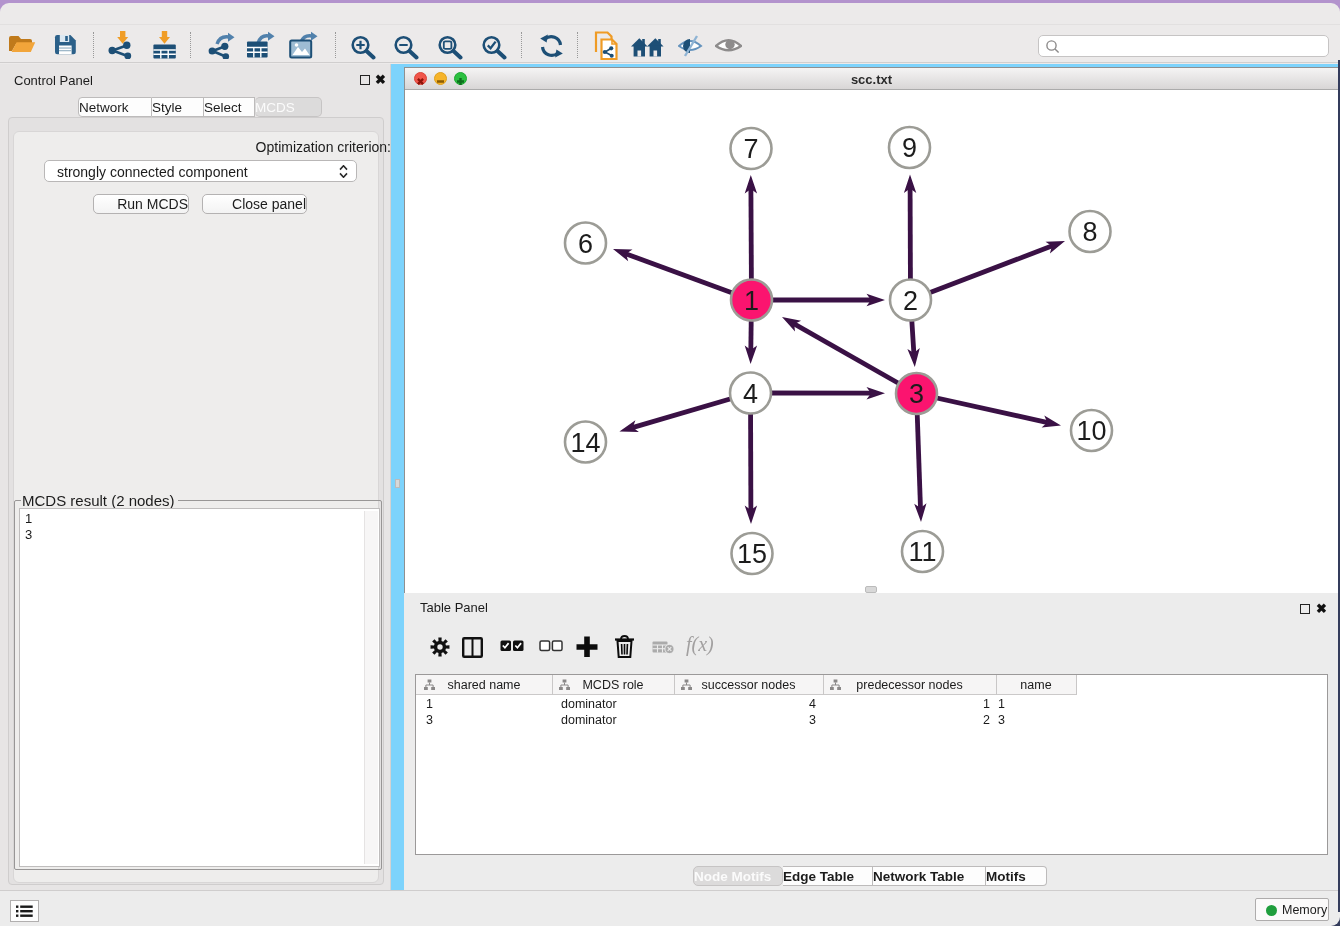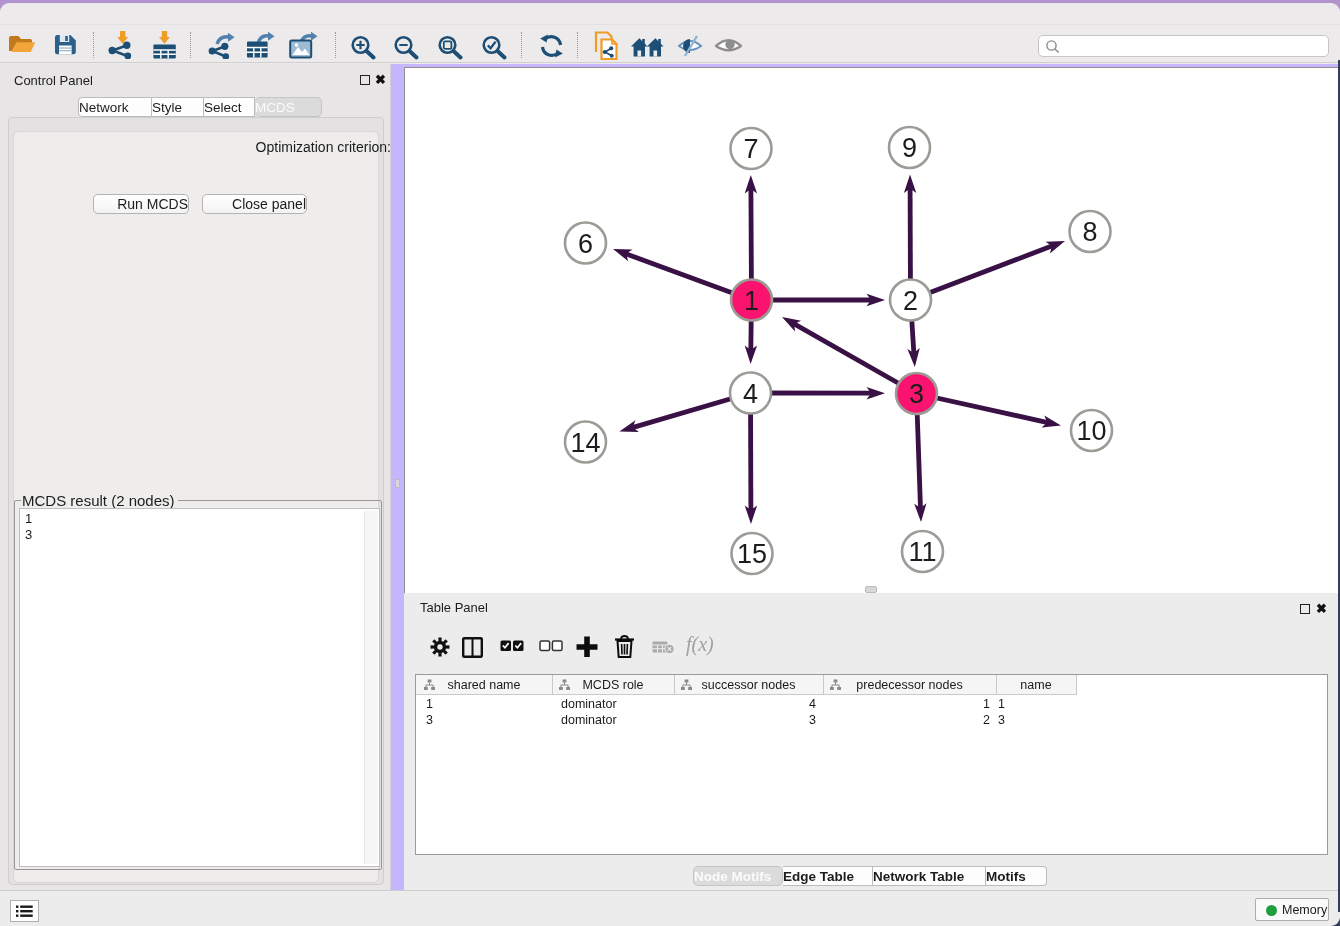--- a/index.html
+++ b/index.html
@@ -7,21 +7,21 @@
   body { background:#b393cd; font-family:"Liberation Sans", sans-serif; position:relative; }
   #win { position:absolute; left:0; top:3px; width:1340px; height:923px; background:#eceaea; border-radius:9px 9px 0 0; overflow:hidden; }
   #titlebar { position:absolute; left:0; top:0; width:1340px; height:21px; background:#f6f4f4; }
   .tl { position:absolute; top:8px; width:12px; height:12px; border-radius:50%; background:#dbd7d7; border:1px solid #c8c3c3; }
   #title-text { position:absolute; top:3px; left:0; width:1340px; text-align:center; font-size:14px; color:#b7b2b2; }
   #toolbar { position:absolute; left:0; top:21px; width:1340px; height:39px; background:#eceaea; border-top:1px solid #e2e0e0; border-bottom:1px solid #d0cece; }
   .sep { position:absolute; top:7px; height:26px; width:0; border-left:1px dotted #999; }
   .ticon { position:absolute; top:5px; }
   #searchbox { position:absolute; left:1038px; top:10px; width:291px; height:22px; background:#fff; border:1px solid #c6c4c4; border-radius:5px; }
   
-  #mainarea { position:absolute; left:0; top:61px; width:1340px; height:827px; background:#c4b5fd; }
+  #mainarea { position:absolute; left:0; top:61px; width:1340px; height:827px; background:#7dd3fc; }
   
   #sliver { position:absolute; left:1338px; top:60px; width:2px; height:866px; background:#343c5c; }
   #cornerBR { position:absolute; left:1330px; top:912px; width:10px; height:14px; background:#343c5c; }
   #cornerBR i { position:absolute; left:0; top:0; width:10px; height:14px; background:#ececec; border-bottom-right-radius:9px; display:block; }
   
   #cpanel { position:absolute; left:0; top:0; width:391px; height:829px; background:#e7e5e5; border-right:1px solid #d4d2d2; }
   .ptitle { font-size:13px; color:#1c1c1c; }
   .winbtn { position:absolute; width:10px; height:10px; border:1.6px solid #222; background:transparent; }
   .xbtn { position:absolute; font-size:13px; font-weight:bold; color:#111; line-height:10px; }
   .tabrow { position:absolute; display:flex; }
@@ -196,30 +196,52 @@
   <div class="tabrow" style="left:78px;top:33px">
     <div class="tab first" style="width:74px;padding:0">Network</div>
     <div class="tab" style="width:52px;padding:0">Style</div>
     <div class="tab" style="width:51px;padding:0">Select</div>
     <div class="tab sel" style="width:67px;padding:0">MCDS</div>
   </div>
   <div id="cp-inner">
           <div id="cp-inner2"></div>
         </div>
   <div style="position:absolute;left:0;top:75px;width:391px;text-align:right;font-size:14px;color:#1b1b1b">Optimization criterion:</div>
+  <div style="position:absolute;left:44px;top:96px;width:313px;height:22px;background:#fff;border:1px solid #b9b7b7;border-radius:5px;">
+    <div style="position:absolute;left:12px;top:3px;font-size:14px;color:#1b1b1b">strongly connected component</div>
+    <svg width="9" height="13" viewBox="0 0 9 13" style="position:absolute;right:8px;top:4px">
+      <polyline points="1,4.6 4.5,0.8 8,4.6" fill="none" stroke="#2a2a2a" stroke-width="1.6"></polyline>
+      <polyline points="1,8.4 4.5,12.2 8,8.4" fill="none" stroke="#2a2a2a" stroke-width="1.6"></polyline>
+    </svg>
+  </div>
   <div class="btn" style="left:93px;top:130px;width:96px;height:20px;line-height:19px">Run MCDS</div>
   <div class="btn" style="left:202px;top:130px;width:105px;height:20px;line-height:19px">Close panel</div>
   <fieldset class="mcds" style="left:14px;top:428px;width:368px;height:378px">
     <legend>MCDS result (2 nodes)</legend>
     <div id="mcds-text">1<br>3<div id="mcds-sb"></div></div>
   </fieldset>
 </div>
 <div id="cpsplit"></div>
 
 <div id="netwin">
+  <div id="nettitle">
+    <div class="mtl" style="left:8.5px;background:#f0554a;border:1px solid #da4439">
+      <svg width="11" height="11" viewBox="0 0 11 11">
+              <path d="M2.9,2.9 L8.1,8.1 M8.1,2.9 L2.9,8.1" stroke="#8f1208" stroke-width="2.3"></path>
+            </svg></div>
+    <div class="mtl" style="left:28.5px;background:#f6b42a;border:1px solid #dfa01d">
+      <svg width="11" height="11" viewBox="0 0 11 11">
+              <path d="M2,5.5 H9" stroke="#8a5c04" stroke-width="2.4"></path>
+            </svg></div>
+    <div class="mtl" style="left:48.5px;background:#2cc040;border:1px solid #1ea833">
+      <svg width="11" height="11" viewBox="0 0 11 11">
+              <path d="M2,5.5 H9 M5.5,2 V9" stroke="#0c6e1c" stroke-width="2.4"></path>
+            </svg></div>
+    <div class="t">scc.txt</div>
+  </div>
 <svg width="933" height="505" viewBox="404 87 933 505" style="position:absolute;left:0;top:22px">
 <line x1="750.5" y1="297.0" x2="749.9" y2="185.5" stroke="#3a1145" stroke-width="4.8"></line>
 <polygon points="749.8,172.0 756.1,190.5 749.9,186.0 743.7,190.5" fill="#3a1145"></polygon>
 <line x1="750.5" y1="297.0" x2="624.7" y2="250.7" stroke="#3a1145" stroke-width="4.8"></line>
 <polygon points="612.0,246.0 631.5,246.6 625.1,250.8 627.2,258.2" fill="#3a1145"></polygon>
 <line x1="750.5" y1="297.0" x2="870.5" y2="297.0" stroke="#3a1145" stroke-width="4.8"></line>
 <polygon points="884.0,297.0 865.5,303.2 870.0,297.0 865.5,290.8" fill="#3a1145"></polygon>
 <line x1="750.5" y1="297.0" x2="749.8" y2="347.5" stroke="#3a1145" stroke-width="4.8"></line>
 <polygon points="749.6,361.0 743.7,342.4 749.8,347.0 756.1,342.6" fill="#3a1145"></polygon>
 <line x1="909.5" y1="297.0" x2="909.1" y2="185.0" stroke="#3a1145" stroke-width="4.8"></line>

